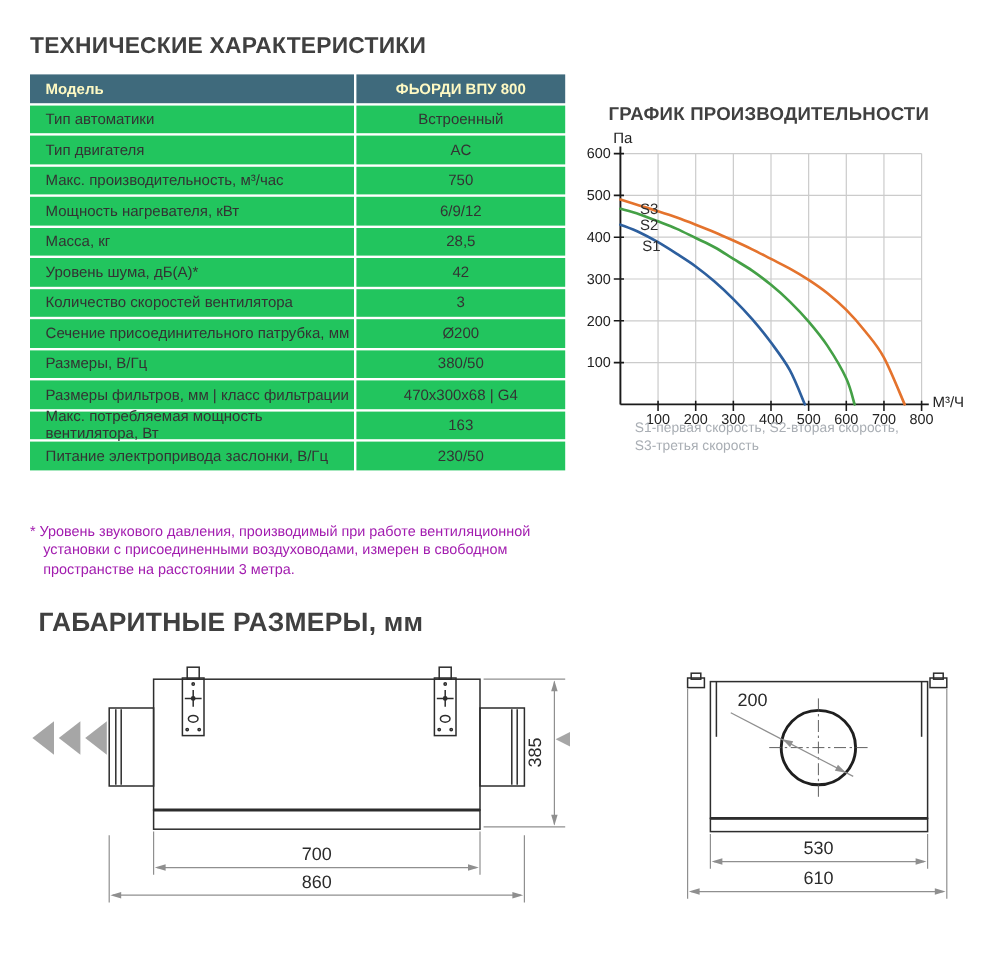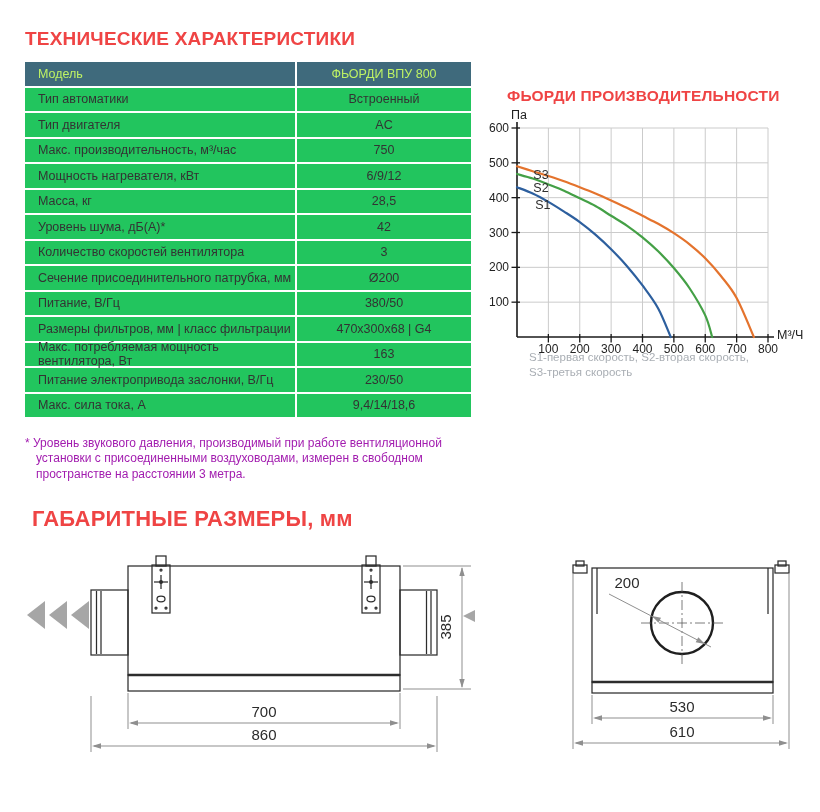--- a/index.html
+++ b/index.html
@@ -1,30 +1,30 @@
 <!DOCTYPE html>
 <html><head>
 <meta charset="utf-8">
 <style>
   html,body{margin:0;padding:0;background:#fff;}
   #page{position:relative;width:820px;height:812px;background:#fff;overflow:hidden;
         font-family:"Liberation Sans","DejaVu Sans",sans-serif;color:#333;}
-  .sec-title{position:absolute;font-weight:bold;color:#ef4444;letter-spacing:.2px;}
+  .sec-title{position:absolute;font-weight:bold;color:#404040;letter-spacing:.2px;}
   #specs-title{left:25px;top:28px;font-size:19px;}
   #chart-title{left:507px;top:87px;font-size:15.5px;}
   #dims-title{left:32px;top:506px;font-size:22px;}
 
   
   #specs-table{position:absolute;left:25px;top:62px;width:446px;}
   .trow{display:flex;gap:2px;margin-bottom:2px;}
   .tcell{height:23.5px;display:flex;align-items:center;background:#22c55e;
          font-size:12.5px;color:#333;}
   .tcell.label{flex:0 0 270px;padding-left:13px;box-sizing:border-box;}
   .tcell.value{flex:1;justify-content:center;text-align:left;}
-  .trow.head .tcell{background:#3f6a7c;color:#bef264;font-weight:normal;}
+  .trow.head .tcell{background:#3f6a7c;color:#fef9c3;font-weight:bold;}
 
   #footnote{position:absolute;left:25px;top:436px;width:428px;font-size:12px;
             line-height:1.28;color:#a21caf;padding-left:11px;text-indent:-11px;}
 
   #chart-wrap{position:absolute;left:483px;top:108px;width:336px;height:246px;}
   #chart-caption{position:absolute;left:529px;top:350px;width:300px;font-size:11.5px;
                  line-height:1.3;color:#a9aeb4;}
 
   .drawing{position:absolute;}
   #side-view{left:25px;top:553px;width:450px;height:210px;}
@@ -77,45 +77,41 @@
         </div>
         <div class="trow">
           <div class="tcell label">Количество скоростей вентилятора</div>
           <div class="tcell value">3</div>
         </div>
         <div class="trow">
           <div class="tcell label">Сечение присоединительного патрубка, мм</div>
           <div class="tcell value">Ø200</div>
         </div>
         <div class="trow">
-          <div class="tcell label">Питание, В/Гц</div>
+          <div class="tcell label">Размеры, В/Гц</div>
           <div class="tcell value">380/50</div>
         </div>
         <div class="trow">
           <div class="tcell label">Размеры фильтров, мм  |  класс фильтрации</div>
           <div class="tcell value">470x300x68  |  G4</div>
         </div>
         <div class="trow">
           <div class="tcell label">Макс. потребляемая мощность вентилятора, Вт</div>
           <div class="tcell value">163</div>
         </div>
         <div class="trow">
           <div class="tcell label">Питание электропривода заслонки, В/Гц</div>
           <div class="tcell value">230/50</div>
         </div>
-        <div class="trow">
-          <div class="tcell label">Макс. сила тока, А</div>
-          <div class="tcell value">9,4/14/18,6</div>
-        </div>
       </div>
   </div>
 
   <div id="footnote">* Уровень звукового давления, производимый при работе вентиляционной установки с присоединенными воздуховодами, измерен в свободном пространстве на расстоянии 3 метра.</div>
 
-  <div id="chart-title" class="sec-title">ФЬОРДИ ПРОИЗВОДИТЕЛЬНОСТИ</div>
+  <div id="chart-title" class="sec-title">ГРАФИК ПРОИЗВОДИТЕЛЬНОСТИ</div>
 
   <div id="chart-wrap">
     <svg id="perf-chart" width="336" height="246" viewBox="0 0 336 246">
       <g id="c-grid">
           <line x1="65.375" y1="20" x2="65.375" y2="229" stroke="#cbcbcb" stroke-width="1"></line>
           <line x1="96.75" y1="20" x2="96.75" y2="229" stroke="#cbcbcb" stroke-width="1"></line>
           <line x1="128.125" y1="20" x2="128.125" y2="229" stroke="#cbcbcb" stroke-width="1"></line>
           <line x1="159.5" y1="20" x2="159.5" y2="229" stroke="#cbcbcb" stroke-width="1"></line>
           <line x1="190.875" y1="20" x2="190.875" y2="229" stroke="#cbcbcb" stroke-width="1"></line>
           <line x1="222.25" y1="20" x2="222.25" y2="229" stroke="#cbcbcb" stroke-width="1"></line>

